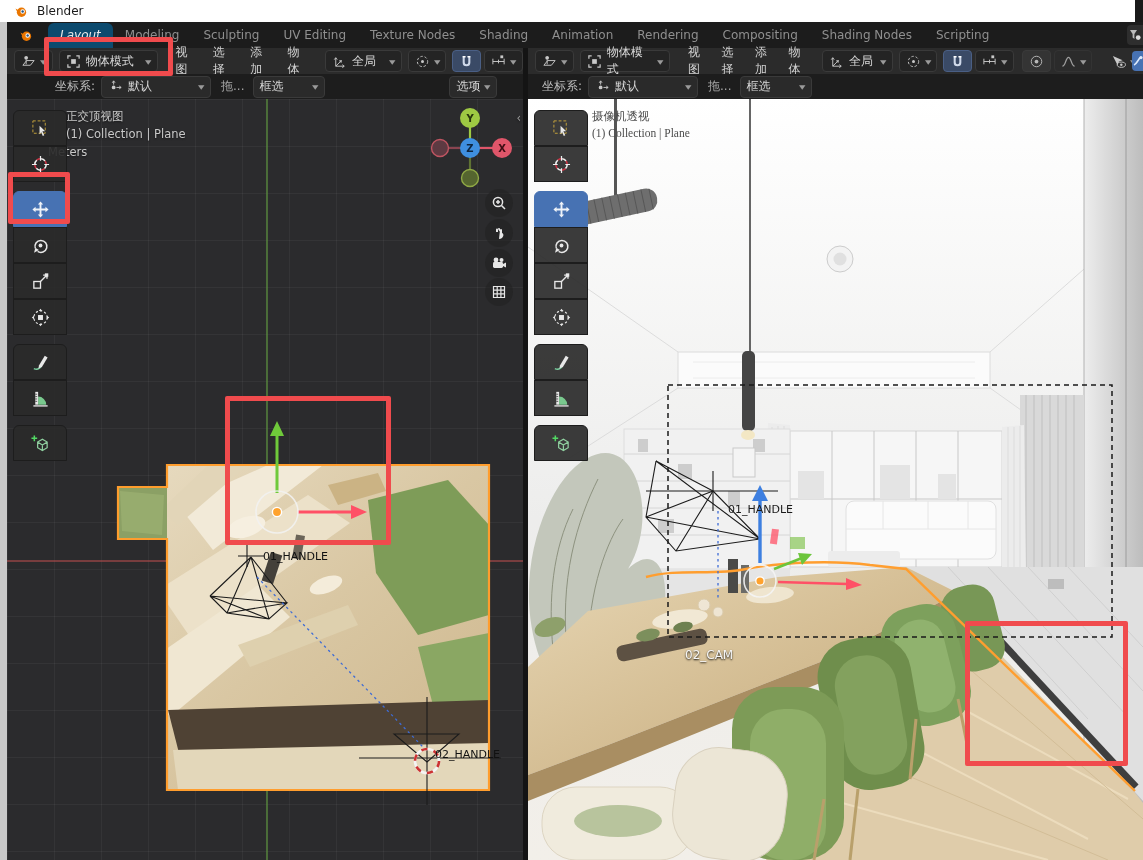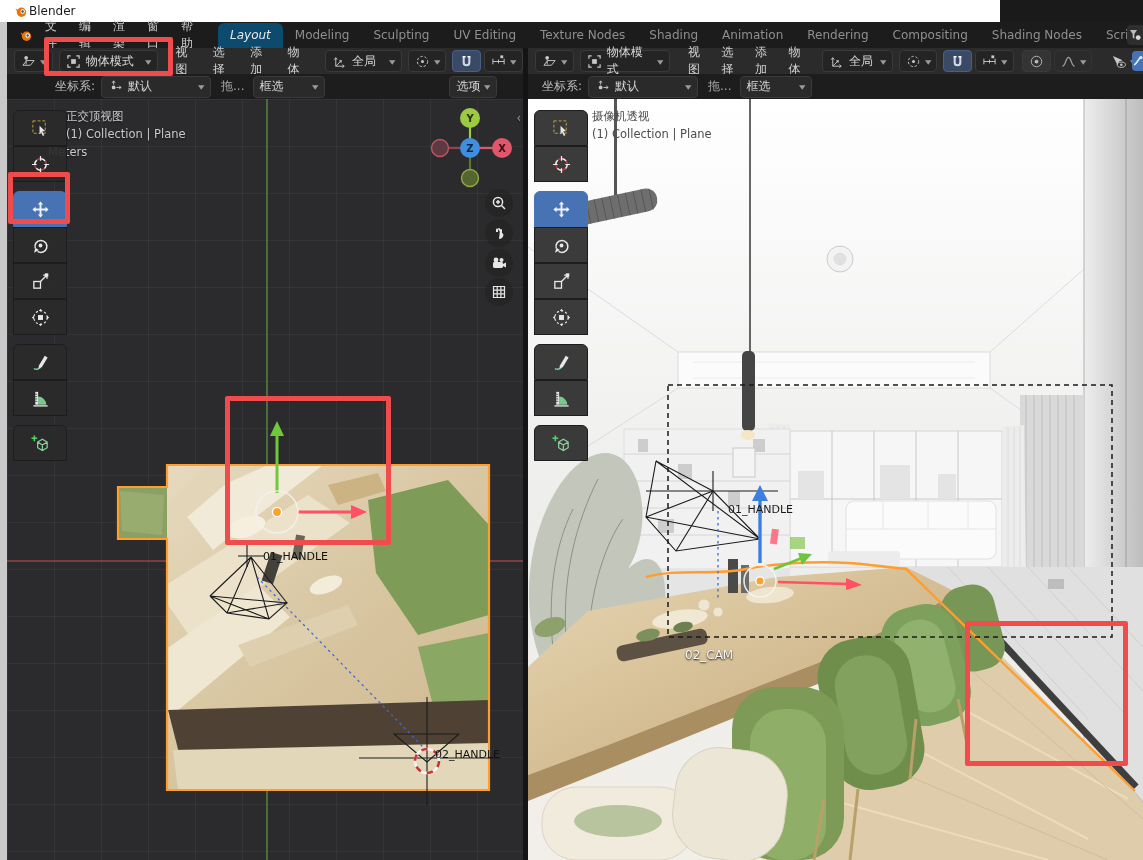--- a/index.html
+++ b/index.html
@@ -1,22 +1,22 @@
 <!DOCTYPE html>
 <html><head>
 <meta charset="utf-8">
 <style>
   html,body{margin:0;padding:0;background:#111;}
   #app{position:relative;width:1143px;height:860px;overflow:hidden;
        font-family:"DejaVu Sans","Liberation Sans",sans-serif;
        -webkit-font-smoothing:antialiased;background:#1a1a1a;}
   .abs{position:absolute;}
   
-  #winbar{left:0;top:0;width:1000px;height:22px;background:#ffffff;color:#1b1b1b;
-          font-size:12px;display:flex;align-items:center;gap:0;padding-left:14px;box-sizing:border-box;}
+  #winbar{left:0;top:0;width:1135px;height:22px;background:#ffffff;color:#1b1b1b;
+          font-size:12px;display:flex;align-items:center;gap:8px;padding-left:14px;box-sizing:border-box;}
   #leftstrip{left:0;top:22px;width:7px;height:838px;background:#c9c9c9;}
   
   #topbar{left:7px;top:22px;width:1136px;height:26px;background:#1c1c1c;display:flex;align-items:center;
           color:#c7c7c7;font-size:12px;}
   .menu-item{padding:4px 11px;color:#cdcdcd;}
   .tabs{display:flex;align-items:flex-end;height:26px;margin-left:14px;}
   .tab{padding:5px 12px 6px;color:#8f8f8f;font-size:12px;border-radius:6px 6px 0 0;white-space:nowrap;}
   .tab.active{background:#0c4a6e;color:#e8e8e8;font-style:italic;}
   
   .vh{height:26px;background:#2b2b2b;display:flex;align-items:center;font-size:12px;color:#d6d6d6;}
@@ -37,21 +37,21 @@
   
   .toolbar{position:absolute;left:6px;top:11px;width:54px;display:flex;flex-direction:column;z-index:4;}
   .tool{width:52px;height:34px;background:rgba(42,42,42,.92);border:1px solid #1d1d1d;
         display:flex;align-items:center;justify-content:center;margin-bottom:0;}
   .tool:first-child{border-radius:6px 6px 0 0;}
   .tool.tgap{margin-top:9px;border-radius:6px 6px 0 0;}
   .tool svg{width:19px;height:19px;}
   .tool.tactive{background:#4772b3;border-color:#4772b3;}
   
   .ovl{position:absolute;font-size:11.5px;color:#c9c9c9;text-shadow:0 1px 2px rgba(0,0,0,.5);z-index:3;white-space:nowrap;}
-  .ovl.dark{color:#4c4c4c;text-shadow:none;}
+  .ovl.dark{color:#4c4c4c;text-shadow:none;font-family:Liberation Serif, serif;}
   .annot{position:absolute;border:5px solid #f04b4d;border-radius:2px;z-index:7;}
   .navbtn{position:absolute;width:28px;height:28px;border-radius:50%;background:rgba(32,32,32,.55);
           display:flex;align-items:center;justify-content:center;z-index:4;}
   .navbtn svg{width:16px;height:16px;}
   .bluecut{position:absolute;background:#4772b3;border-radius:4px 0 0 4px;display:flex;align-items:center;justify-content:center;}
 </style>
 </head>
 <body>
 
 <div id="app">
@@ -71,28 +71,20 @@
 
   <div class="abs" id="topbar">
     <span class="ico" style="margin-left:12px">
       <svg viewBox="0 0 20 20">
           <circle cx="10" cy="11" r="6.2" fill="#ea7600"></circle>
           <circle cx="11.5" cy="10" r="3" fill="#fff"></circle>
           <circle cx="11.5" cy="10" r="1.6" fill="#265787"></circle>
           <path d="M2 6 L9 10 L5 12 Z" fill="#ea7600"></path>
         </svg>
     </span>
-    <div style="display:flex">
-
-    <span class="menu-item">文件</span>
-        <span class="menu-item">编辑</span>
-        <span class="menu-item">渲染</span>
-        <span class="menu-item">窗口</span>
-        <span class="menu-item">帮助</span>
-      </div>
     <div class="tabs">
 
     <span class="tab active">Layout</span>
         <span class="tab">Modeling</span>
         <span class="tab">Sculpting</span>
         <span class="tab">UV Editing</span>
         <span class="tab">Texture Nodes</span>
         <span class="tab">Shading</span>
         <span class="tab">Animation</span>
         <span class="tab">Rendering</span>

